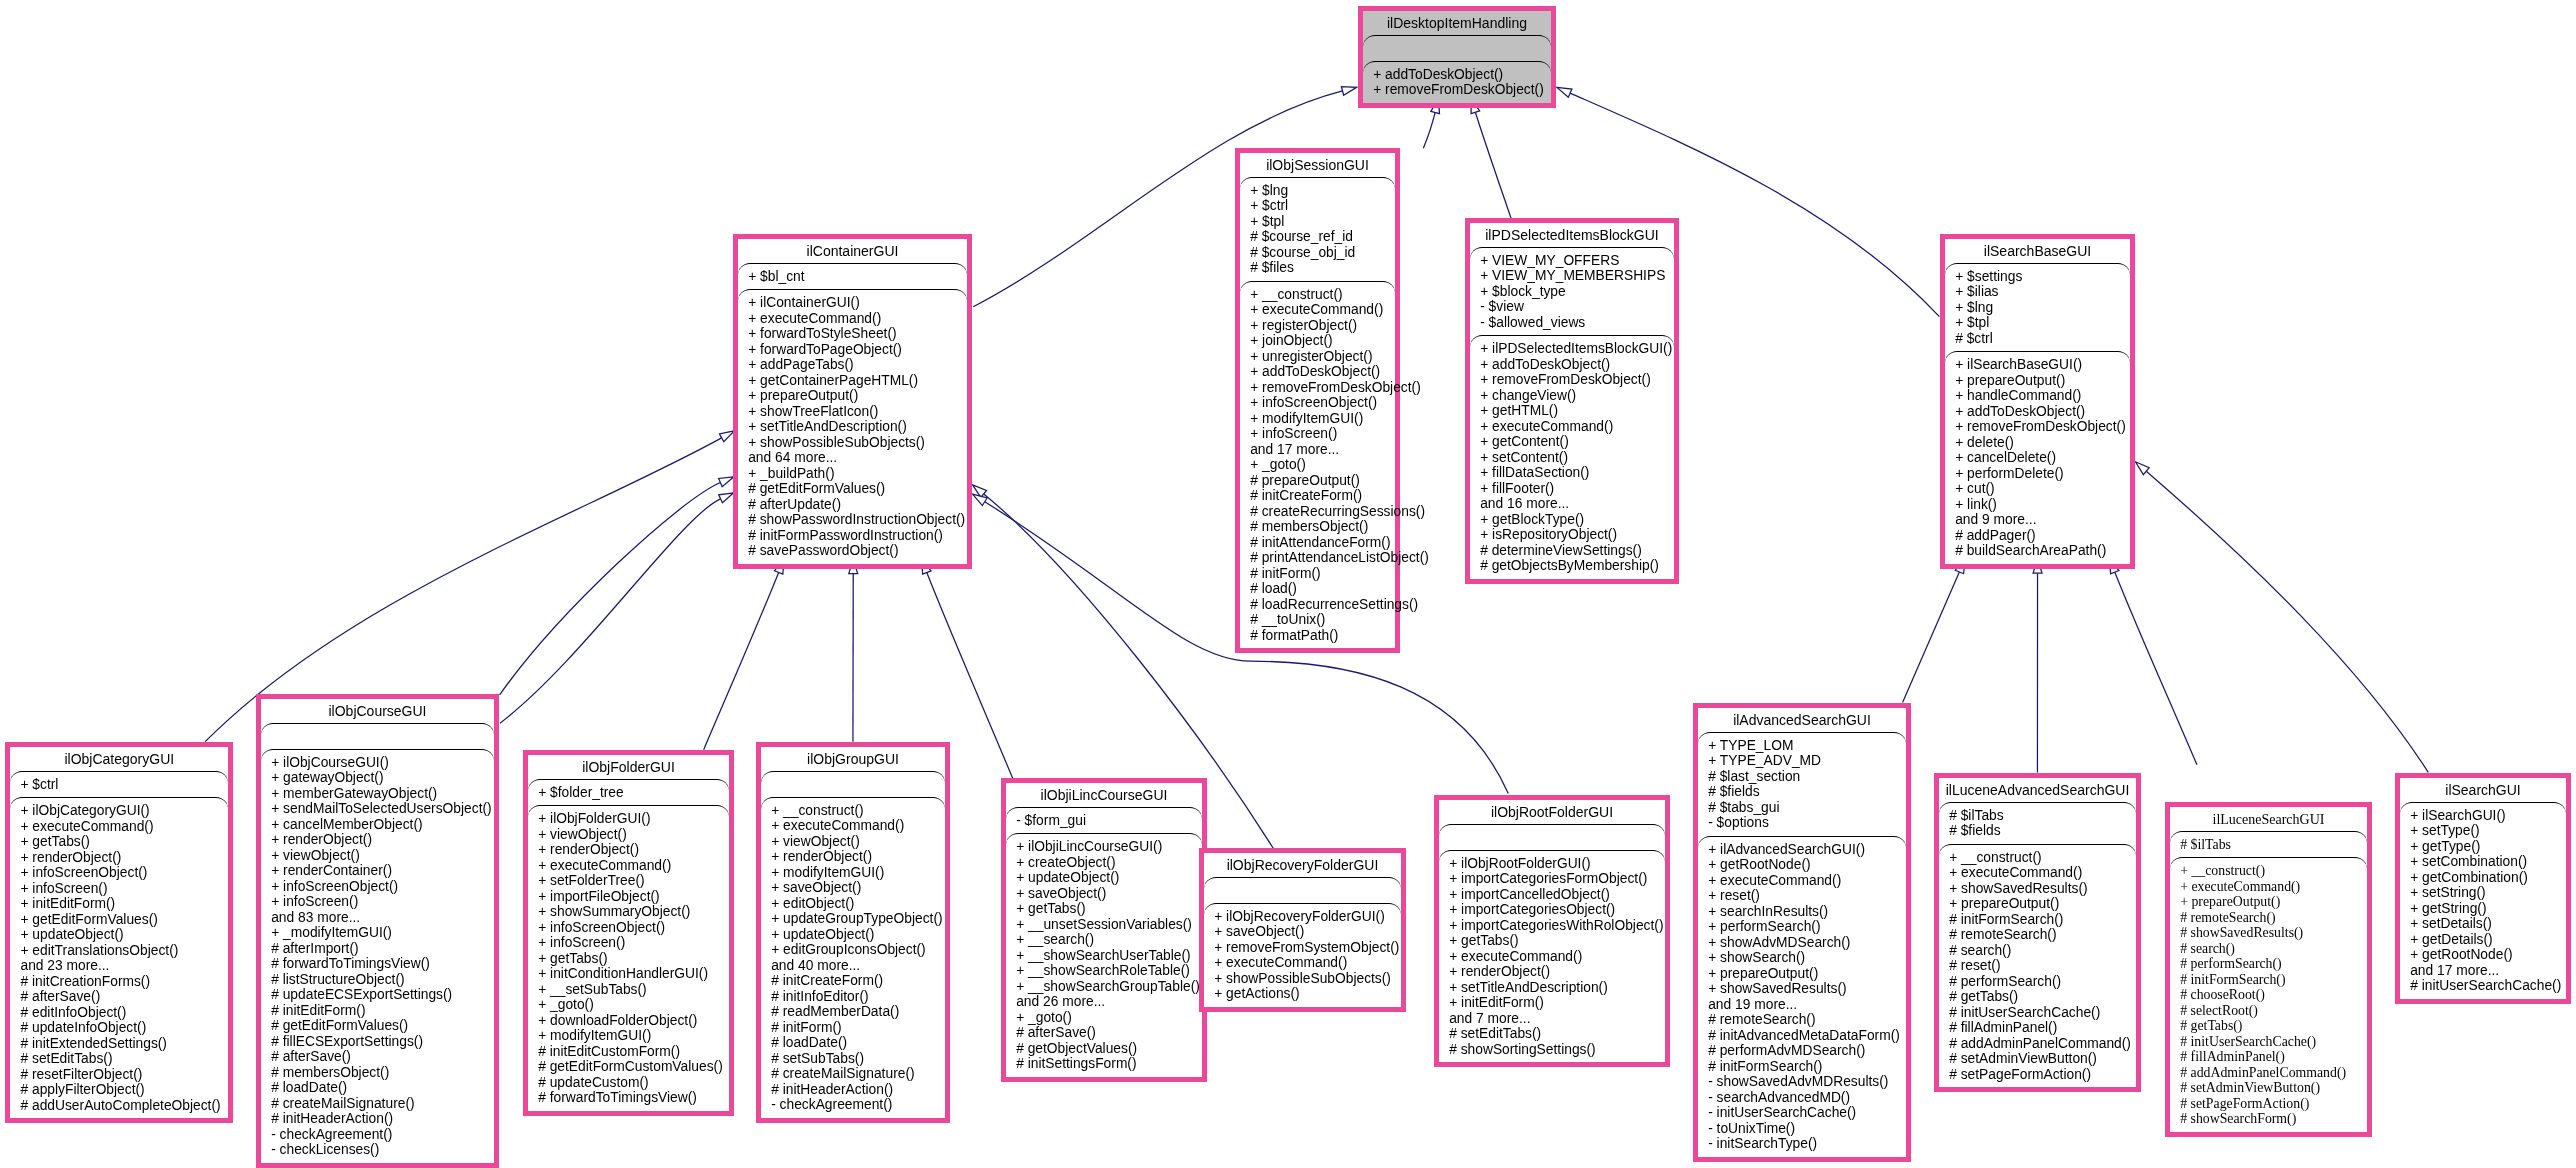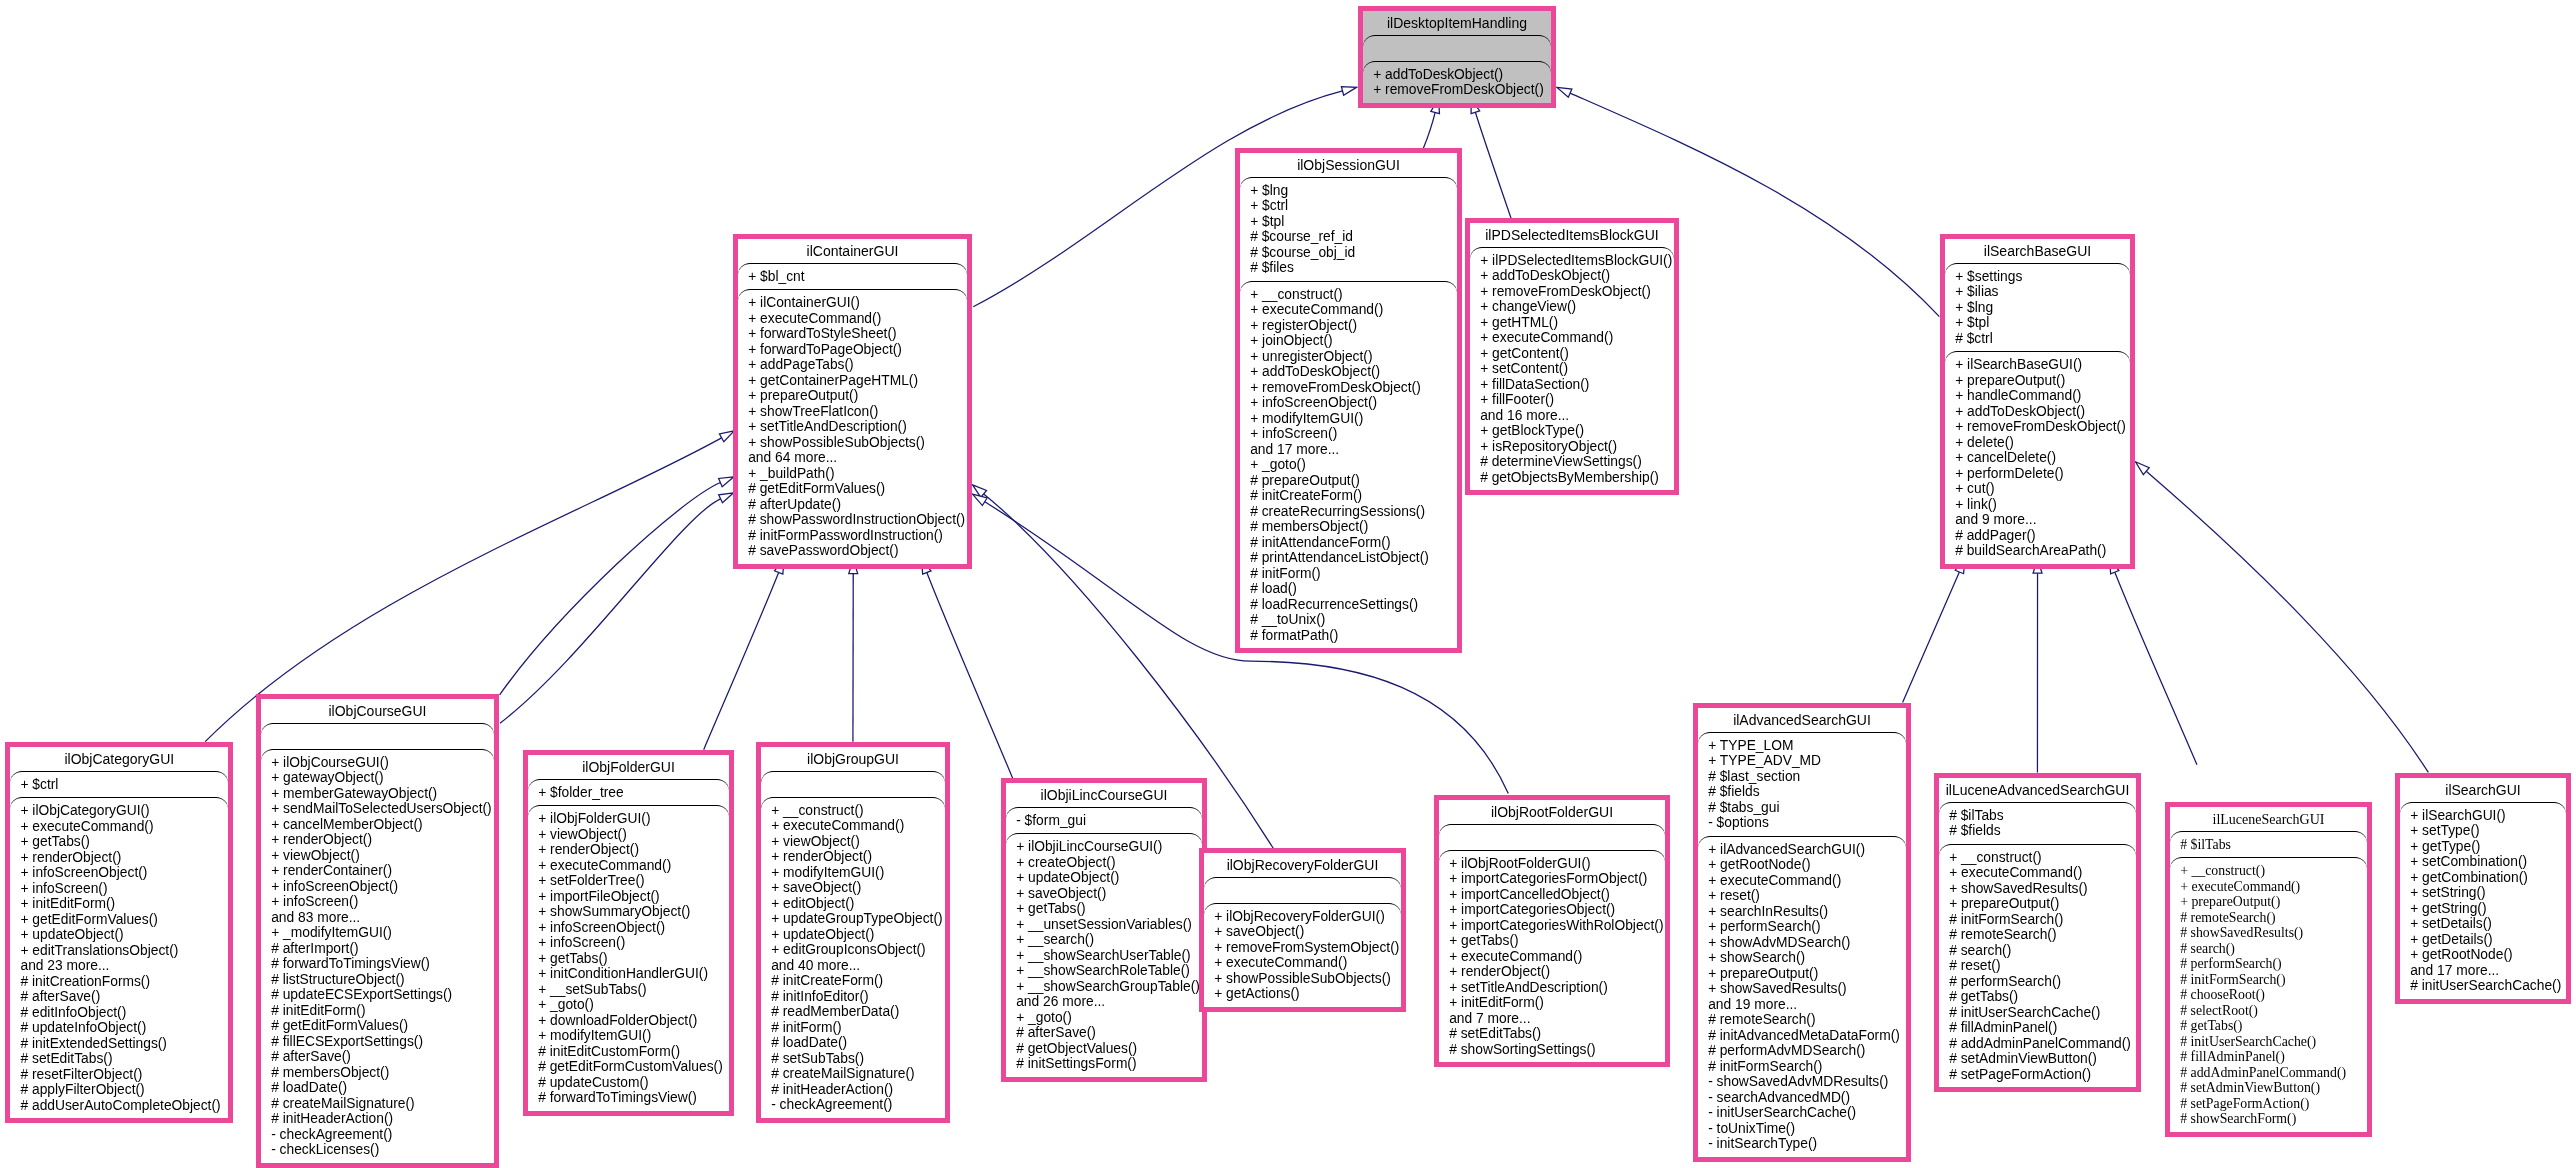--- a/index.html
+++ b/index.html
@@ -88,21 +88,21 @@
 </svg>
 <div class="uml-node filled" style="left: 1358px; top: 6px; width: 198px;">
   <div class="node-title">ilDesktopItemHandling</div>
   <div class="node-sec node-attrs empty">
   </div>
   <div class="node-sec node-methods">
     <div class="row">+ addToDeskObject()</div>
     <div class="row">+ removeFromDeskObject()</div>
   </div>
 </div>
-<div class="uml-node" style="left: 1235px; top: 148px; width: 227px;">
+<div class="uml-node" style="left: 1235px; top: 148px; width: 165px;">
   <div class="node-title">ilObjSessionGUI</div>
   <div class="node-sec node-attrs">
     <div class="row">+ $lng</div>
     <div class="row">+ $ctrl</div>
     <div class="row">+ $tpl</div>
     <div class="row"># $course_ref_id</div>
     <div class="row"># $course_obj_id</div>
     <div class="row"># $files</div>
   </div>
   <div class="node-sec node-methods">
@@ -126,20 +126,27 @@
     <div class="row"># printAttendanceListObject()</div>
     <div class="row"># initForm()</div>
     <div class="row"># load()</div>
     <div class="row"># loadRecurrenceSettings()</div>
     <div class="row"># __toUnix()</div>
     <div class="row"># formatPath()</div>
   </div>
 </div>
 <div class="uml-node" style="left: 1465px; top: 218px; width: 214px;">
   <div class="node-title">ilPDSelectedItemsBlockGUI</div>
+  <div class="node-sec node-attrs">
+    <div class="row">+ VIEW_MY_OFFERS</div>
+    <div class="row">+ VIEW_MY_MEMBERSHIPS</div>
+    <div class="row">+ $block_type</div>
+    <div class="row">- $view</div>
+    <div class="row">- $allowed_views</div>
+  </div>
   <div class="node-sec node-methods">
     <div class="row">+ ilPDSelectedItemsBlockGUI()</div>
     <div class="row">+ addToDeskObject()</div>
     <div class="row">+ removeFromDeskObject()</div>
     <div class="row">+ changeView()</div>
     <div class="row">+ getHTML()</div>
     <div class="row">+ executeCommand()</div>
     <div class="row">+ getContent()</div>
     <div class="row">+ setContent()</div>
     <div class="row">+ fillDataSection()</div>

